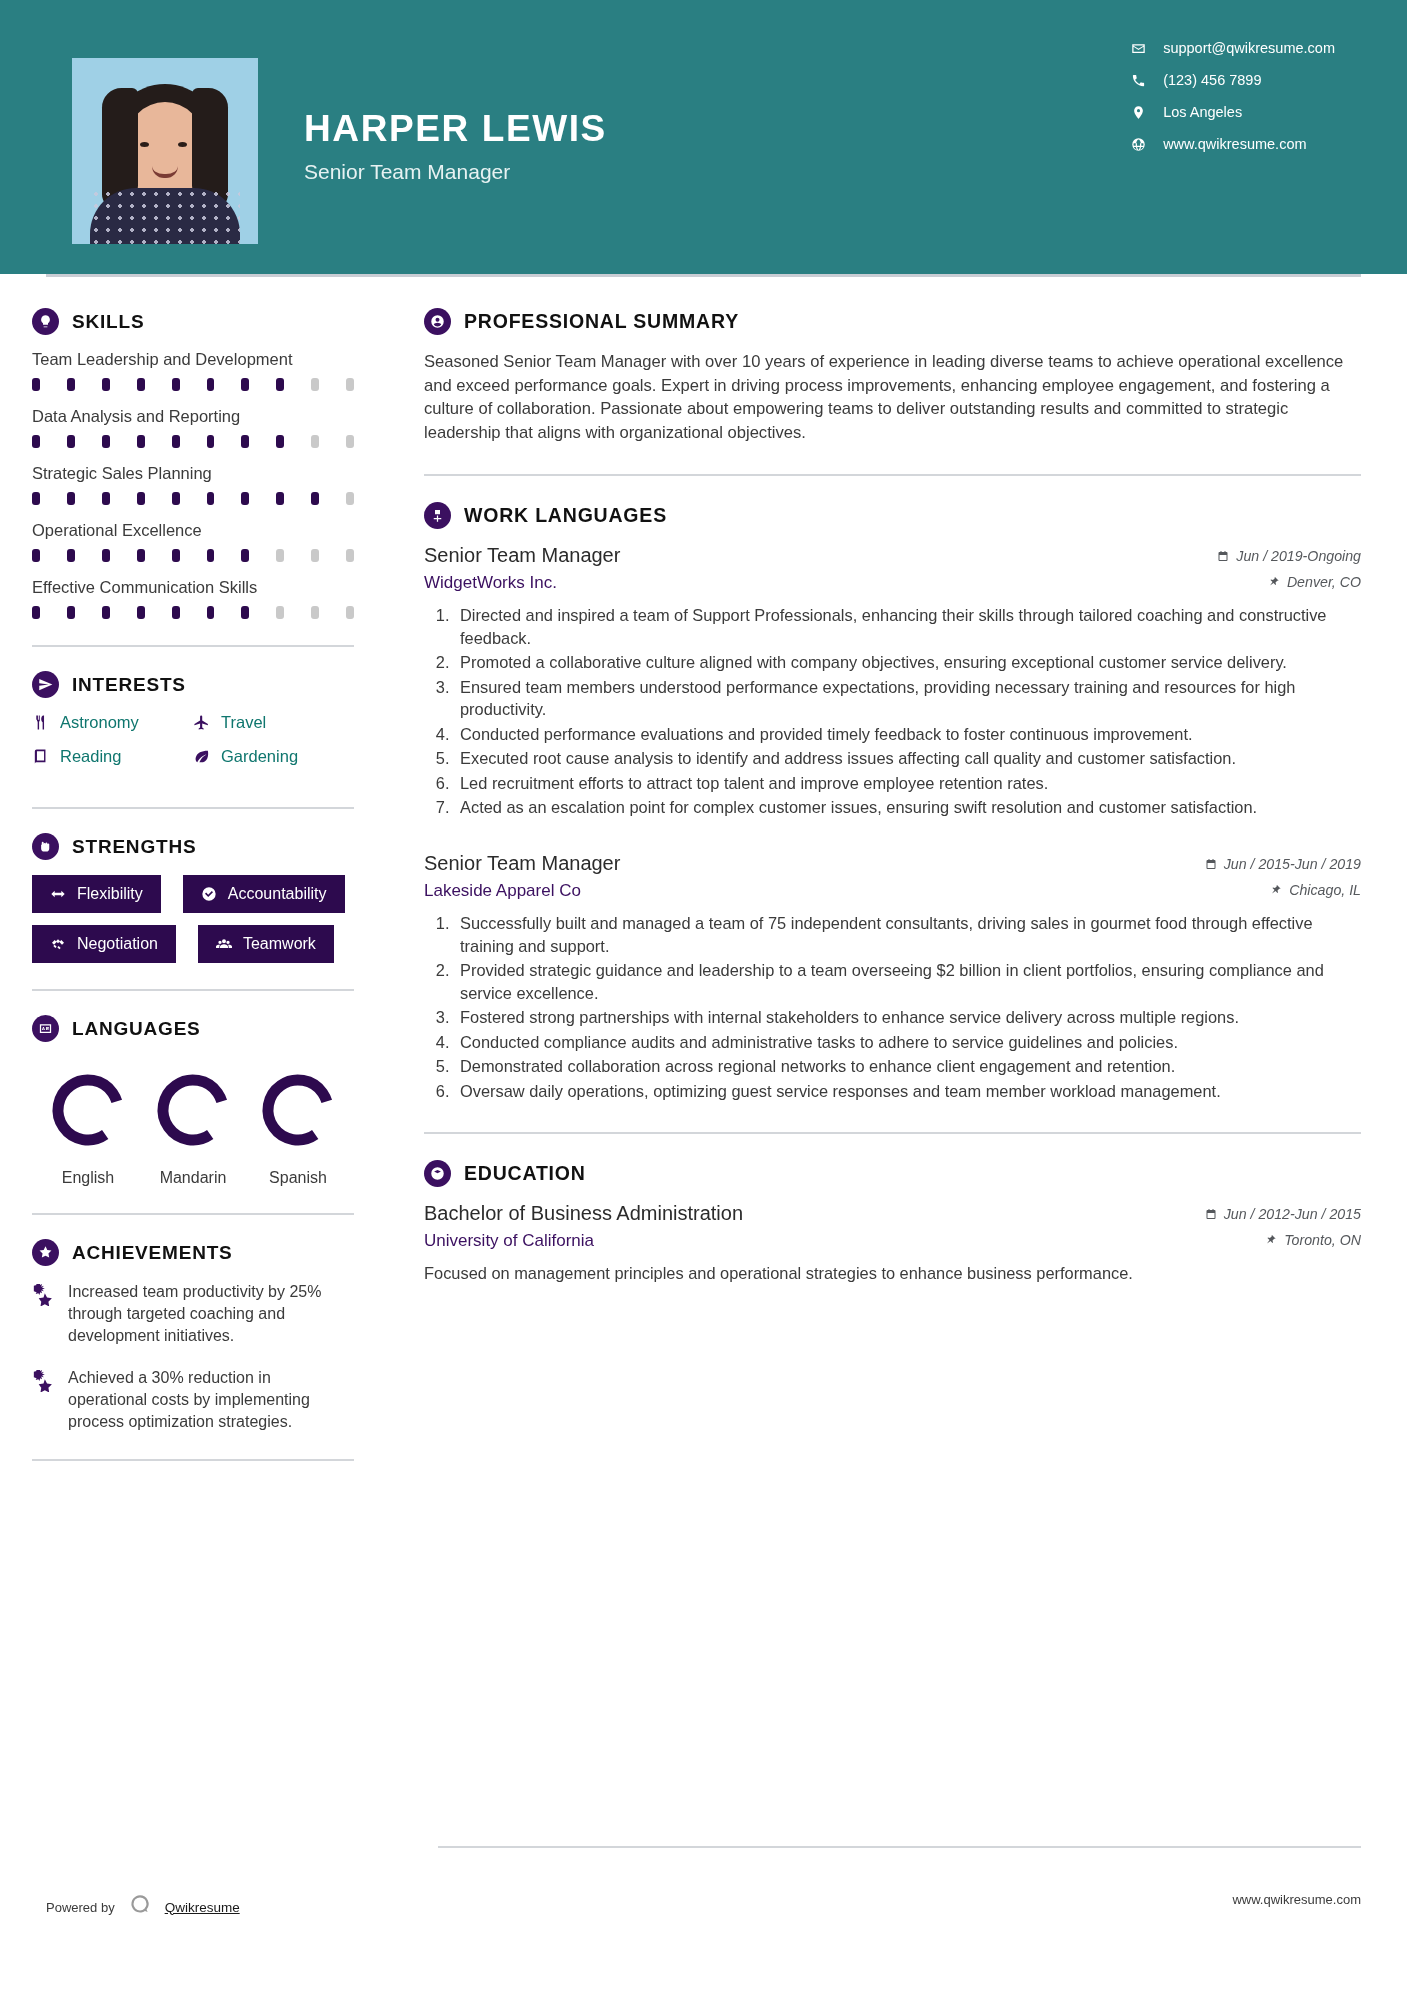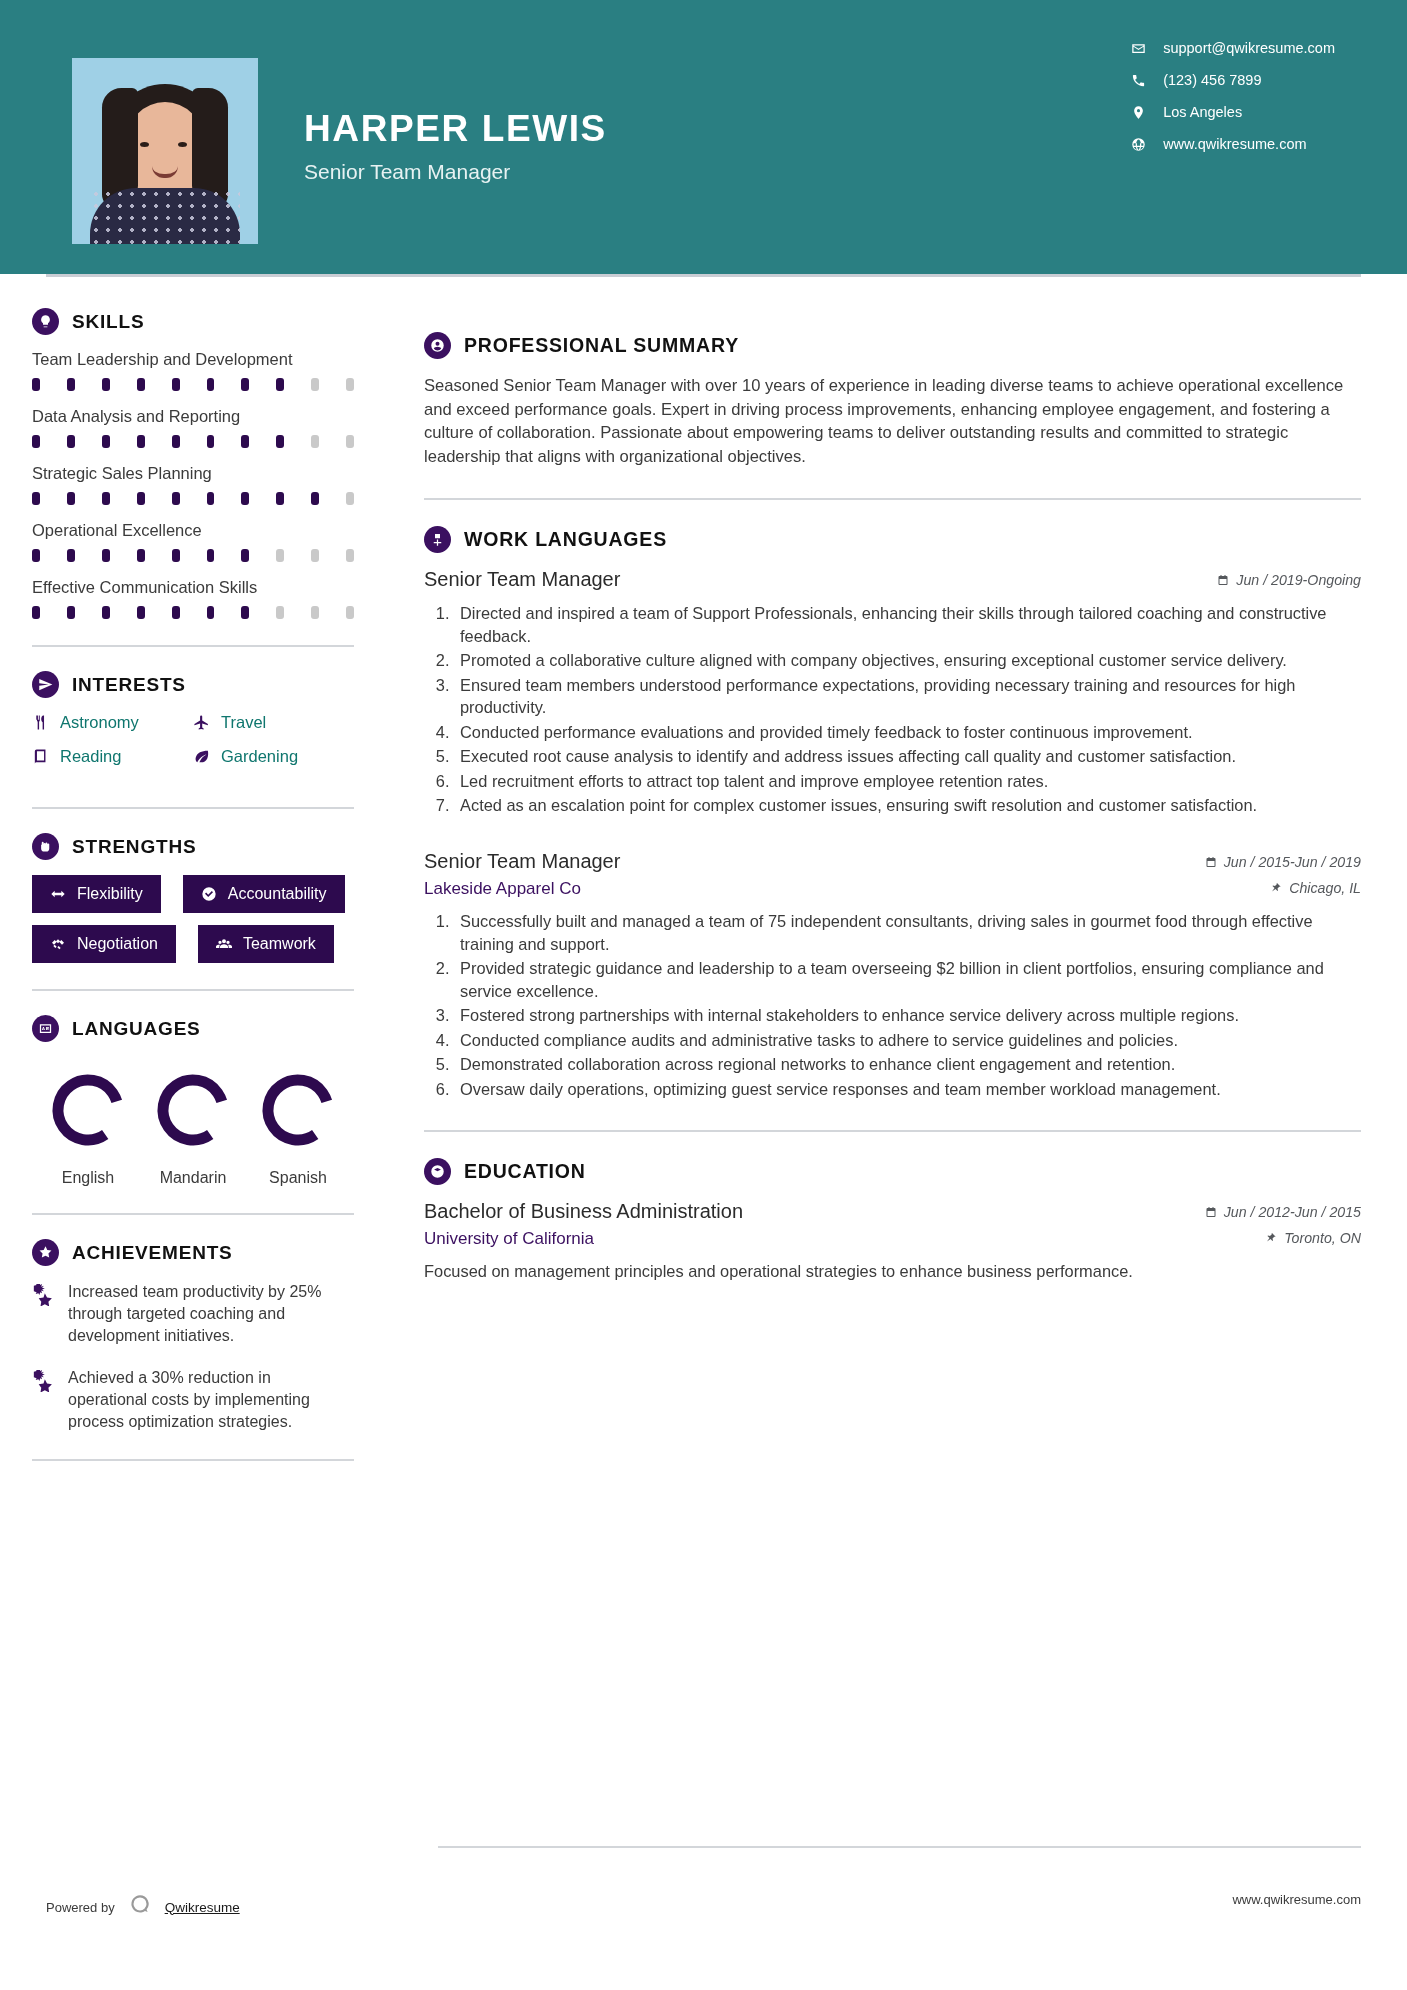--- a/index.html
+++ b/index.html
@@ -81,21 +81,21 @@
     height: 3px; background: #c9cdd4;
   }
 
   
   .body {
     display: flex;
     padding: 34px 46px 0 32px;
     gap: 0;
   }
   .col-left  { width: 352px; flex: 0 0 352px; padding-right: 30px; }
-  .col-right { flex: 1 1 auto; padding-left: 40px; margin-top: 24px; }
+  .col-right { flex: 1 1 auto; padding-left: 40px; }
 
   
   .sec-head { display: flex; align-items: center; gap: 13px; margin-bottom: 15px; }
   .sec-badge {
     width: 27px; height: 27px; border-radius: 50%; background: #3b1060;
     display: flex; align-items: center; justify-content: center; flex: 0 0 27px;
   }
   .sec-badge svg { width: 15px; height: 15px; fill: #ffffff; }
   .sec-title {
     font-size: 19px; font-weight: 700; letter-spacing: .8px; color: #111111;
@@ -496,20 +496,29 @@
             <div class="job-block">
               <div class="job-top">
                 <div class="job-title">Senior Team Manager</div>
                 <div class="job-meta">
                   <svg viewBox="0 0 24 24">
                     <path d="M7 2v2H5a2 2 0 0 0-2 2v14a2 2 0 0 0 2 2h14a2 2 0 0 0 2-2V6a2 2 0 0 0-2-2h-2V2h-2v2H9V2H7zm12 8v10H5V10h14z"></path>
                   </svg>
                   <span>Jun / 2019-Ongoing</span>
                 </div>
               </div>
+              <div class="job-sub">
+                <div class="job-company">WidgetWorks Inc.</div>
+                <div class="job-meta">
+                  <svg viewBox="0 0 24 24">
+                    <path d="M14 2l-1 1 1 1-4 4-4-1-1 1 4 4-5 7 7-5 4 4 1-1-1-4 4-4 1 1 1-1-7-7z"></path>
+                  </svg>
+                  <span>Denver, CO</span>
+                </div>
+              </div>
               <ol class="bullets">
                 <li>Directed and inspired a team of Support Professionals, enhancing their skills through tailored coaching and constructive feedback.</li>
                 <li>Promoted a collaborative culture aligned with company objectives, ensuring exceptional customer service delivery.</li>
                 <li>Ensured team members understood performance expectations, providing necessary training and resources for high productivity.</li>
                 <li>Conducted performance evaluations and provided timely feedback to foster continuous improvement.</li>
                 <li>Executed root cause analysis to identify and address issues affecting call quality and customer satisfaction.</li>
                 <li>Led recruitment efforts to attract top talent and improve employee retention rates.</li>
                 <li>Acted as an escalation point for complex customer issues, ensuring swift resolution and customer satisfaction.</li>
               </ol>
             </div>

